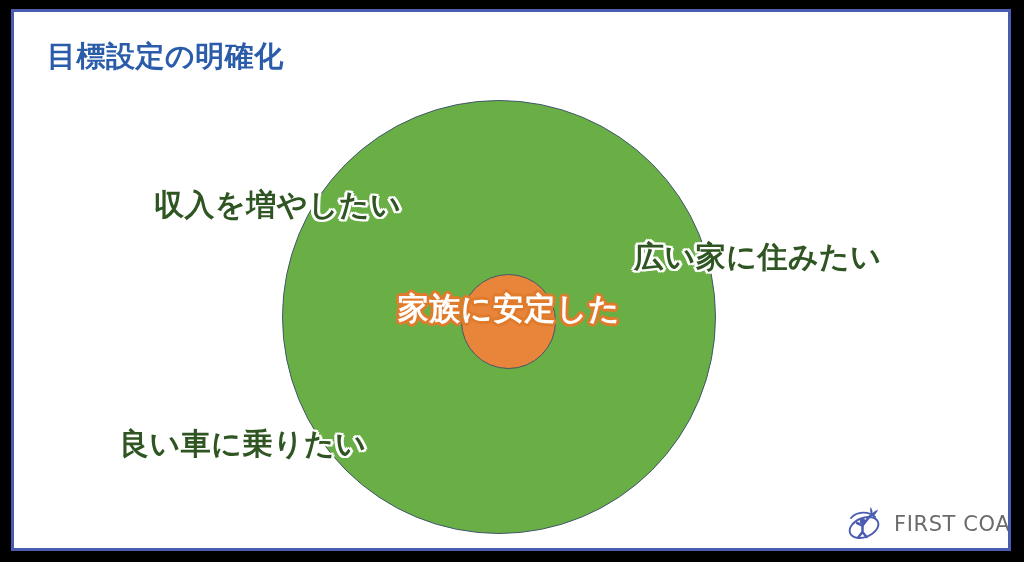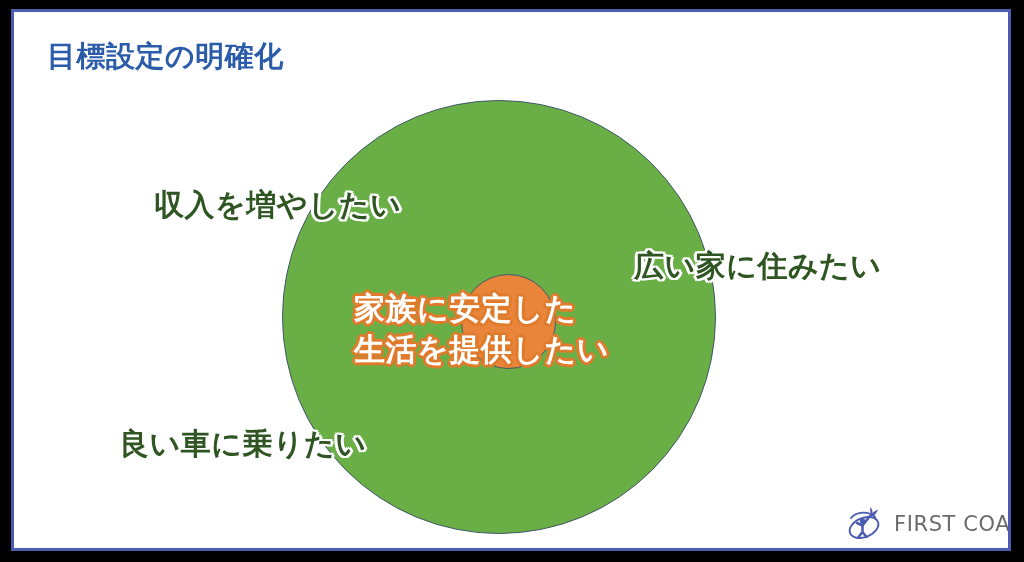--- a/index.html
+++ b/index.html
@@ -95,30 +95,30 @@
     line-height: 1.1;
     letter-spacing: 0.5px;
     text-shadow:
       -2px -2px 0 #ffffff,  2px -2px 0 #ffffff,
       -2px  2px 0 #ffffff,  2px  2px 0 #ffffff,
       -2px  0   0 #ffffff,  2px  0   0 #ffffff,
        0   -2px 0 #ffffff,  0    2px 0 #ffffff,
       -3px  0   0 #ffffff,  3px  0   0 #ffffff;
   }
   #goal-income   { left: 140px; top: 140px; margin-top: 36px; }
-  #goal-house    { left: 620px; top: 237px; }
+  #goal-house    { left: 620px; top: 228px; }
   #goal-car      { left: 105px; top: 415px; }
 
   
   #core-statement {
     position: absolute;
     left: 340px;
     top: 276px;
     width: 310px;
-    text-align: left;
+    text-align: center;
     font-size: 31px;
     font-weight: bold;
     color: #ffffff;
     line-height: 1.33;
     letter-spacing: 0.5px;
     white-space: nowrap;
     text-shadow:
       -2px -2px 0 #e07b2c,  2px -2px 0 #e07b2c,
       -2px  2px 0 #e07b2c,  2px  2px 0 #e07b2c,
       -2px  0   0 #e07b2c,  2px  0   0 #e07b2c,
@@ -160,21 +160,20 @@
       <div id="inner-circle" class="circle"></div>
 
       <div id="goal-income" class="goal-label">収入を増やしたい</div>
 
       <div id="goal-house" class="goal-label">広い家に住みたい</div>
 
       <div id="goal-car" class="goal-label">良い車に乗りたい</div>
 
       <div id="core-statement">
         <span class="line">家族に安定した</span>
-        <span class="line">生活を提供したい</span>
       </div>
 
       <div id="brand-logo">
         <svg id="brand-mark" width="40" height="40" viewBox="0 0 40 40">
           <ellipse cx="19" cy="23.5" rx="15" ry="9.5" transform="rotate(-22 19 23.5)" fill="none" stroke="#4a5cb0" stroke-width="1.9"></ellipse>
           <path d="M6 14 C12 7, 24 7, 30 13" fill="none" stroke="#4a5cb0" stroke-width="1.9" stroke-linecap="round"></path>
           <circle cx="17.5" cy="17" r="2.7" fill="#4a5cb0"></circle>
           <path d="M17.5 20 L17.5 28 M17.5 28 L13.5 33 M17.5 28 L21.5 33" fill="none" stroke="#4a5cb0" stroke-width="2.5" stroke-linecap="round"></path>
           <path d="M17.5 21.5 L12 19 M17.5 21.5 L25 12" fill="none" stroke="#4a5cb0" stroke-width="2.5" stroke-linecap="round"></path>
           <path d="M25.5 11.5 C28.5 7, 32.5 6, 33 5.5 C32 9, 29 12, 26.5 12.5 Z" fill="#4a5cb0"></path>

